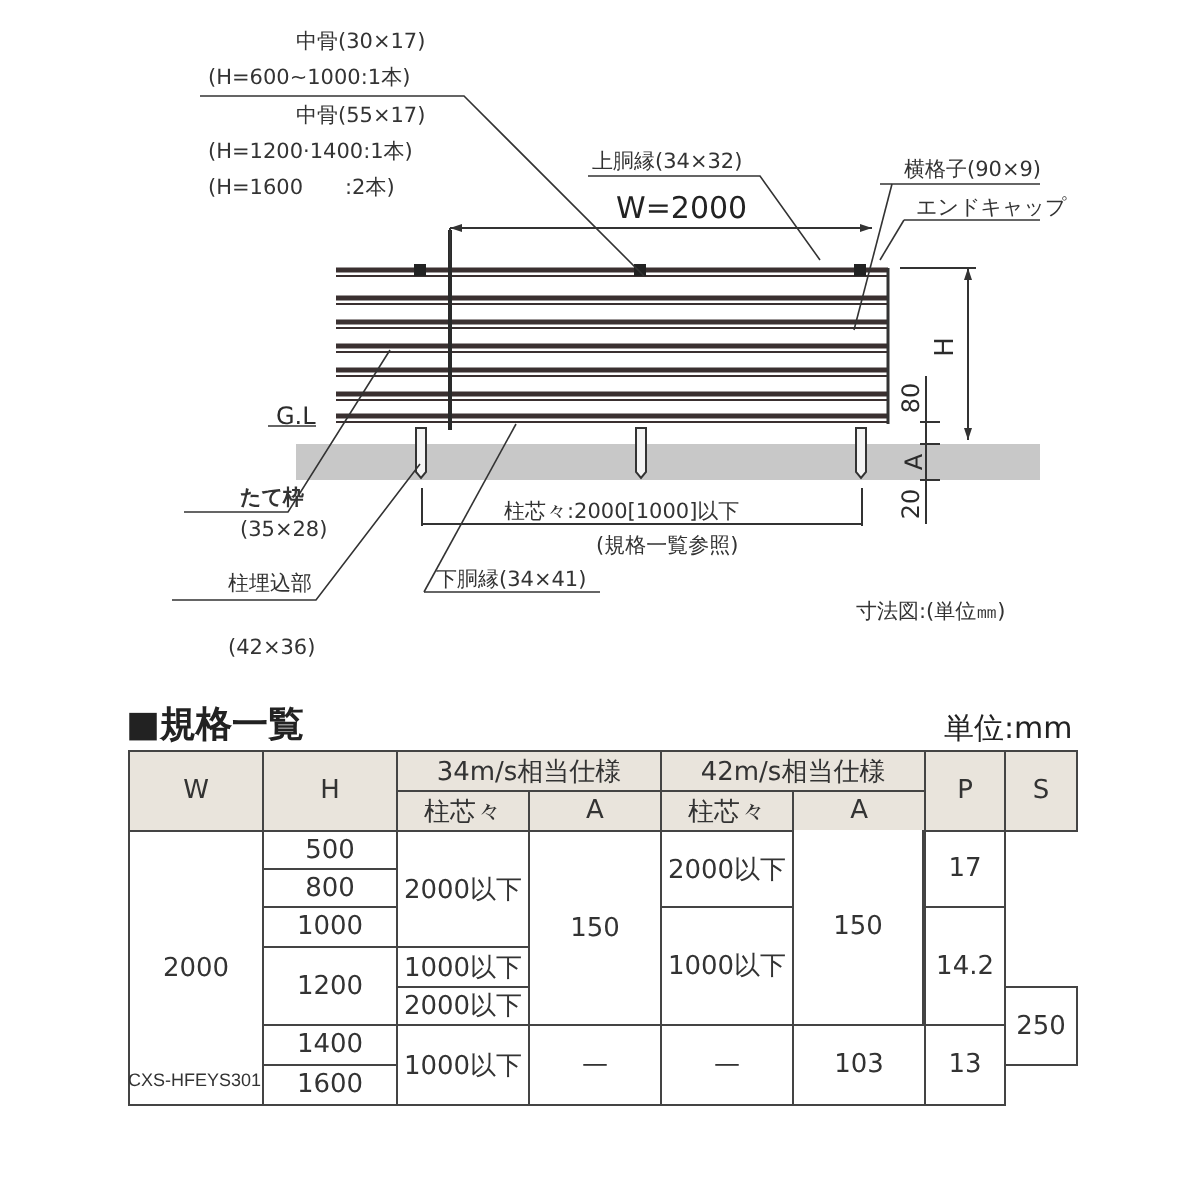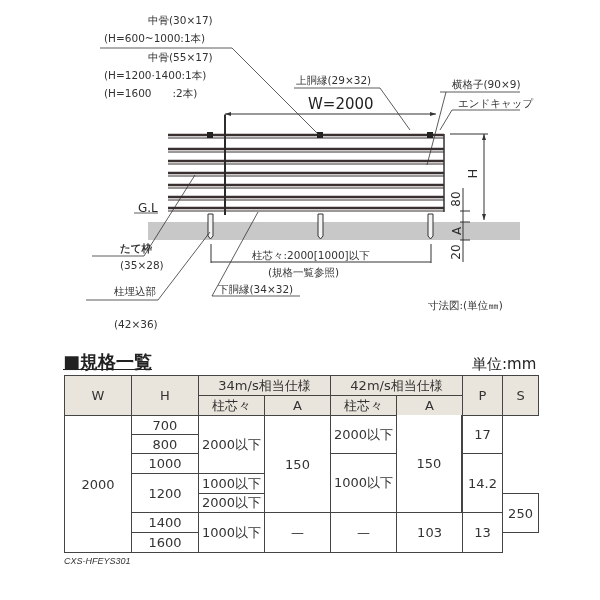--- a/index.html
+++ b/index.html
@@ -87,43 +87,43 @@
     <polyline points="134,213 158,213"></polyline>
   </g>
 </svg>
 
 <div class="abs lbl" style="left:148px;top:14px;">中骨(30×17)</div>
 <div class="abs lbl" style="left:104px;top:32px;">(H=600~1000:1本)</div>
 <div class="abs lbl" style="left:148px;top:51px;">中骨(55×17)</div>
 <div class="abs lbl" style="left:104px;top:69px;">(H=1200·1400:1本)</div>
 <div class="abs lbl" style="left:104px;top:87px;">(H=1600　　:2本)</div>
 
-<div class="abs lbl" style="left:296px;top:74px;">上胴縁(29×32)</div>
+<div class="abs lbl" style="left:296px;top:74px;">上胴縁(34×32)</div>
 <div class="abs lbl" style="left:452px;top:78px;">横格子(90×9)</div>
 <div class="abs lbl" style="left:458px;top:97px;">エンドキャップ</div>
 <div class="abs" style="left:308px;top:95px;font-size:15px;color:#222;">W=2000</div>
 
 <div class="abs" style="left:468px;top:166px;font-size:13px;transform:rotate(-90deg);">H</div>
 <div class="abs" style="left:448px;top:192px;font-size:12px;transform:rotate(-90deg);">80</div>
 <div class="abs" style="left:453px;top:224px;font-size:12px;transform:rotate(-90deg);">A</div>
 <div class="abs" style="left:448px;top:245px;font-size:12px;transform:rotate(-90deg);">20</div>
 
 <div class="abs" style="left:138px;top:201px;font-size:12px;">G.L</div>
 
 <div class="abs lbl" style="left:120px;top:242px;font-weight:bold;">たて枠</div>
 <div class="abs lbl" style="left:120px;top:259px;">(35×28)</div>
 <div class="abs lbl" style="left:114px;top:285px;text-align:center;">柱埋込部</div>
 <div class="abs lbl" style="left:114px;top:318px;">(42×36)</div>
 
 <div class="abs lbl" style="left:252px;top:249px;">柱芯々:2000[1000]以下</div>
-<div class="abs lbl" style="left:268px;top:266px;">(規格一覧参照)</div>
-<div class="abs lbl" style="left:218px;top:283px;">下胴縁(34×32)</div>
+<div class="abs lbl" style="left:298px;top:266px;">(規格一覧参照)</div>
+<div class="abs lbl" style="left:218px;top:283px;">下胴縁(34×41)</div>
 <div class="abs lbl" style="left:428px;top:299px;">寸法図:(単位㎜)</div>
 
-<div class="abs title" style="left:63px;top:350px;text-decoration:underline;">■規格一覧</div>
+<div class="abs title" style="left:63px;top:350px;">■規格一覧</div>
 <div class="abs unit" style="left:472px;top:355px;">単位:mm</div>
 
 <table>
   <colgroup>
     <col style="width:67px">
       <col style="width:67px">
       <col style="width:66px">
       <col style="width:66px">
     <col style="width:66px">
       <col style="width:66px">
@@ -141,21 +141,21 @@
   </tr>
   <tr style="height:20px">
     <th>柱芯々</th>
     <th>A</th>
     <th>柱芯々</th>
     <th>A</th>
   </tr>
 
   <tr style="height:19px">
     <td rowspan="10">2000</td>
-    <td>700</td>
+    <td>500</td>
     <td rowspan="5">2000以下</td>
     <td rowspan="7">150</td>
     <td rowspan="4">2000以下</td>
 
     <td rowspan="4">107</td>
     <td rowspan="4">17</td>
   </tr>
   <tr style="height:0"></tr>
 
   <tr style="height:19px">
@@ -190,13 +190,13 @@
   </tr>
 
   <tr style="height:20px">
     <td>1600</td>
   </tr>
 </tbody>
   </table>
 
 <div class="abs" style="left:396px;top:415px;width:66px;height:98px;background:#fff;border-left:1px solid #444;border-right:1px solid #444;border-bottom:1px solid #444;box-sizing:border-box;display:flex;align-items:center;justify-content:center;font-size:13px;color:#333;">150</div>
 
-<div class="abs code" style="left:64px;top:556px;font-style:italic;">CXS-HFEYS301</div>
+<div class="abs code" style="left:64px;top:535px;">CXS-HFEYS301</div>
 
 </body></html>

